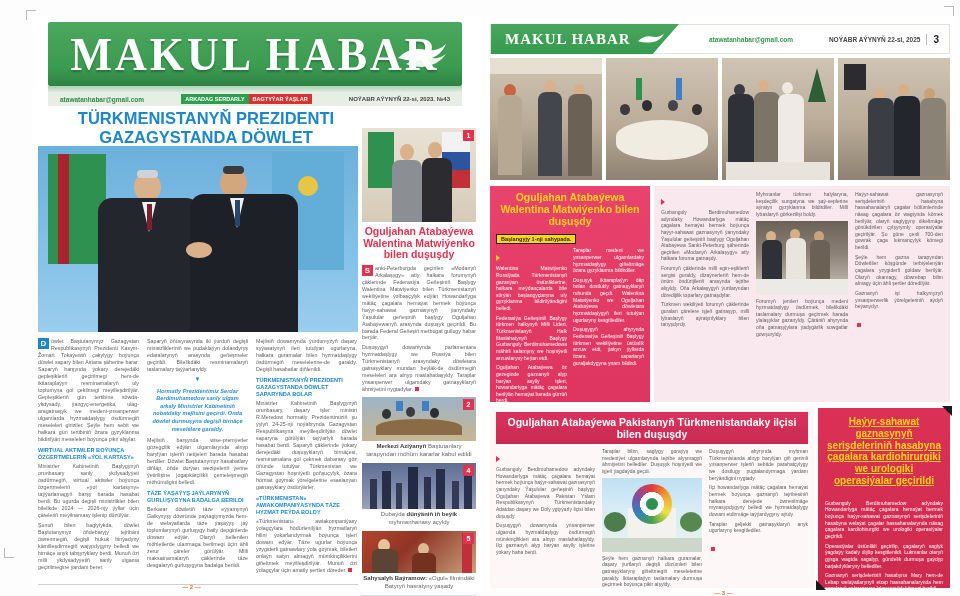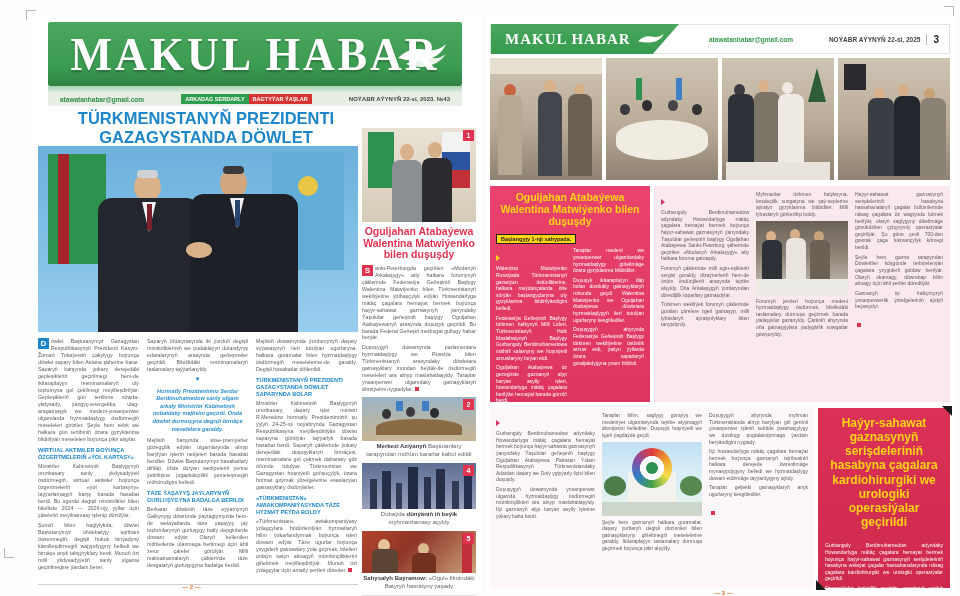--- a/index.html
+++ b/index.html
@@ -107,21 +107,21 @@
   .pak-col p { font-size:5px; line-height:1.33; color:#5c5c60; text-align:justify; margin-bottom:3px; }
   .bldg-photo { position:relative; width:100px; height:74px; margin:2px 0 3px;
     background:linear-gradient(180deg,#bfe0f2 0%,#d7ecf7 40%,#e9f3ea 100%); overflow:hidden; }
 
   .charity-box { position:absolute; left:332px; top:392px; width:132px; height:180px;
     background:linear-gradient(180deg,#dc3157,#ce2a4e); padding:8px 7px 4px; }
   .charity-box::before { content:""; position:absolute; right:-2px; top:-2px; width:0; height:0;
     border-top:10px solid #1a1a1a; border-left:10px solid transparent; }
   .charity-box::after { content:""; position:absolute; left:-2px; bottom:-2px; width:0; height:0;
     border-bottom:10px solid #1a1a1a; border-right:10px solid transparent; }
-  .charity-title { color:#ffd516; font-weight:bold; font-size:12px; line-height:1.18; text-align:center; margin-bottom:13px; }
+  .charity-title { color:#ffd516; font-weight:bold; font-size:10px; line-height:1.18; text-align:center; margin-bottom:13px;text-decoration:underline; }
   .charity-body p { color:#fff; font-size:5px; line-height:1.33; text-align:justify; margin-bottom:3px; }
 
   
   .blob { position:absolute; border-radius:50%; }
   .rect { position:absolute; }
 </style>
 </head>
 <body>
 
 <div class="crop" style="left:26px; top:10px; border-left-width:1px; border-top-width:1px;"></div>
@@ -373,20 +373,21 @@
             <p>Haýyr-sahawat gaznasynyň serişdeleriniň hasabyna hassahanalaryň çagalar bölümlerinde näsag çagalara öz wagtynda kömek berilýär, olaryň saglygyny dikeltmäge gönükdirilen çylşyrymly operasiýalar geçirilýär. Şu güne çenli 700-den gowrak çaga lukmançylyk kömegi berildi.</p>
             <p>Şeýle hem gazna tarapyndan Döwletliler köşgünde terbiýelenýän çagalara yzygiderli goldaw berilýär. Olaryň okamagy, döwrebap bilim almagy üçin ähli şertler döredilýär.</p>
             <p>Gaznanyň işi halkymyzyň ynsanperwerlik ýörelgeleriniň aýdyň beýanydyr.</p>
           </div>
         <span class="endsq"></span>
       </div>
     </div>
   </div>
 
   <div class="pak-box">
+    <div class="pak-banner">Oguljahan Atabaýewa Pakistanyň Türkmenistandaky ilçisi bilen duşuşdy</div>
     <div class="pak-cols">
       <div class="pak-col">
         <span class="tri-red"></span>
         <div>
             <p>Gurbanguly Berdimuhamedow adyndaky Howandarlyga mätäç çagalara hemaýat bermek boýunça haýyr-sahawat gaznasynyň ýanyndaky Ýaşulular geňeşiniň başlygy Oguljahan Atabaýewa Pakistan Yslam Respublikasynyň Türkmenistandaky Adatdan daşary we Doly ygtyýarly ilçisi bilen duşuşdy.</p>
             <p>Duşuşygyň dowamynda ynsanperwer ulgamda hyzmatdaşlygy ösdürmegiň mümkinçilikleri ara alnyp maslahatlaşyldy. Ilçi gaznanyň alyp barýan asylly işlerine ýokary baha berdi.</p>
           </div>
       </div>
       <div class="pak-col">
         <p>Taraplar bilim, saglygy goraýyş we medeniýet ulgamlarynda tejribe alyşmagyň ähmiýetini bellediler. Duşuşyk hoşniýetli we işjeň ýagdaýda geçdi.</p>

